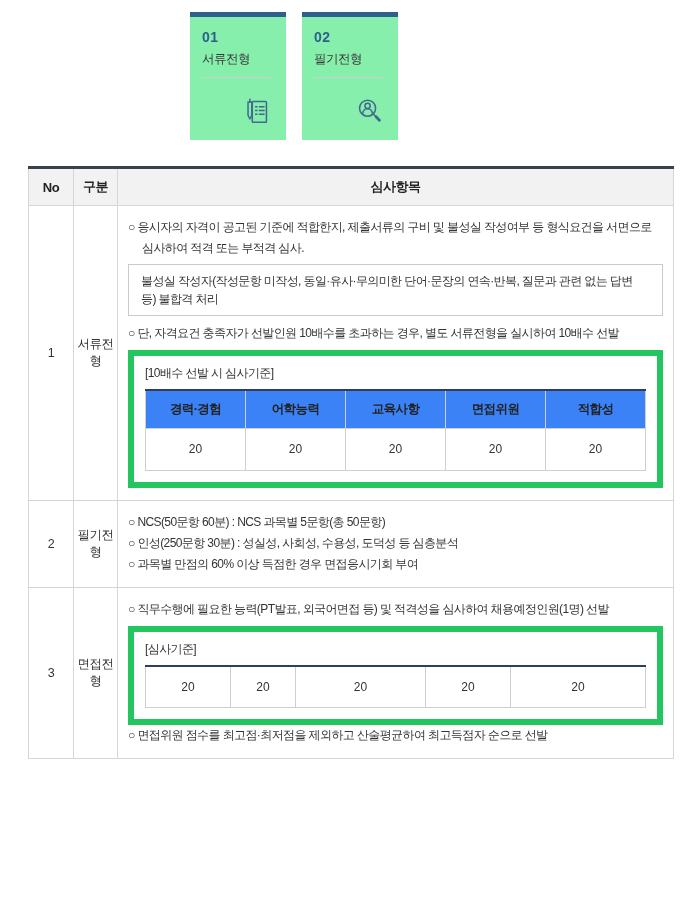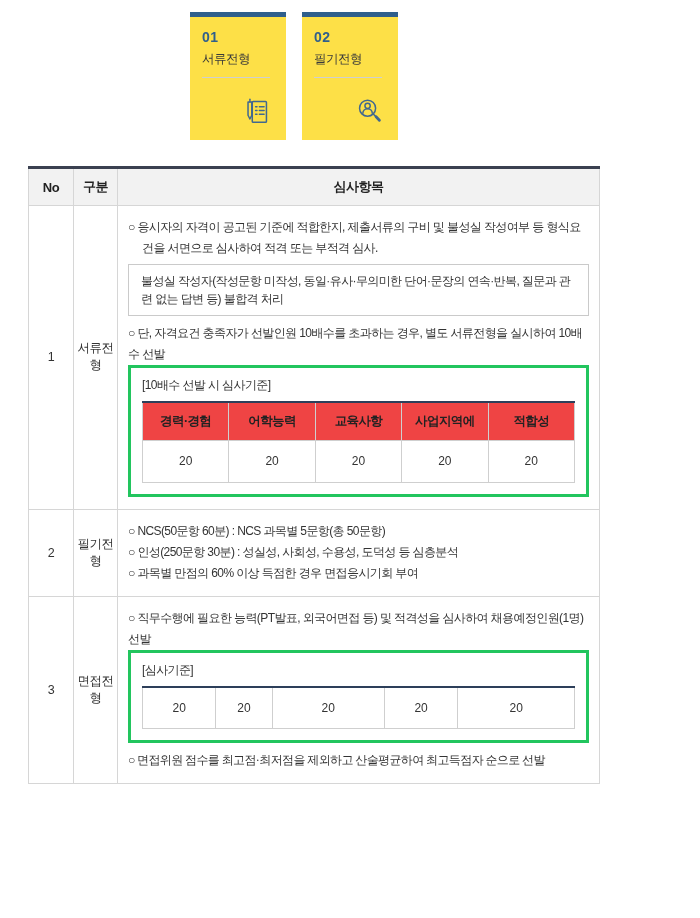--- a/index.html
+++ b/index.html
@@ -14,64 +14,64 @@
   
   .sec-title {
     font-size:16px; font-weight:bold; color:#1f4370;
     letter-spacing:-0.5px;
   }
   .sec4-title { padding:13px 0 0 28px; }
 
   
   .steps { display:flex; gap:16px; margin:12px 0 0 190px; }
   .step-card {
-    width:96px; height:128px; background:#fde047;
+    width:96px; height:128px; background:#86efac;
     display:flex; flex-direction:column;
   }
   .step-bar { height:5px; background:#2f5f8c; }
   .step-body { flex:1; padding:12px 10px 10px 12px; display:flex; flex-direction:column; }
   .step-num { font-size:14px; font-weight:bold; color:#2f5f8c; letter-spacing:0.5px; }
   .step-label { font-size:12.5px; color:#3a3a3a; margin-top:6px; letter-spacing:-0.5px; }
   .step-divider { border-bottom:1px solid #cfcfcf; margin-top:9px; width:92%; }
   .step-iconwrap { flex:1; display:flex; align-items:flex-end; justify-content:flex-end; padding:0 2px 2px 0; }
   .step-iconwrap svg { width:34px; height:34px; stroke:#41688f; fill:none; stroke-width:1.6; stroke-linecap:round; stroke-linejoin:round; }
 
   
   table.main {
-    width:572px; margin:26px 0 0 28px;
+    width:646px; margin:26px 0 0 28px;
     border-collapse:collapse; table-layout:fixed;
     border-top:3px solid #3a4050;
     font-size:12px;
   }
   table.main th, table.main td { border:1px solid #d6d6d6; }
   table.main thead th {
     background:#f2f2f2; height:38px; font-size:13px; font-weight:bold; color:#222;
     letter-spacing:-0.5px;
   }
   td.cellc { text-align:center; vertical-align:middle; font-size:12.5px; color:#333; letter-spacing:-0.5px; }
   td.content { padding:11px 10px 12px 10px; vertical-align:middle; }
 
   .bullet { font-size:12px; color:#333; line-height:1.75; letter-spacing:-0.6px; }
   .hang { white-space:pre-line; padding-left:14px; text-indent:-14px; }
 
   .note-box {
     border:1px solid #cacaca; padding:7px 12px; margin:5px 0 7px 0;
     font-size:12px; color:#333; letter-spacing:-0.6px; line-height:1.5;
   }
   .sub-box {
-    border:3px solid #22c55e; padding:9px 11px 11px 11px; 
+    border:6px solid #22c55e; padding:9px 11px 11px 11px; margin-top:6px;
   }
   .sub-label { font-size:12px; color:#333; letter-spacing:-0.6px; }
   table.sub {
     width:100%; border-collapse:collapse; table-layout:fixed; margin-top:7px;
     border-top:2px solid #2d3f5a;
   }
   table.sub th, table.sub td { border:1px solid #cfcfcf; text-align:center; vertical-align:middle; }
   table.sub th {
-    background:#ef4444; font-size:12.5px; font-weight:bold; color:#222;
+    background:#3b82f6; font-size:12.5px; font-weight:bold; color:#222;
     height:38px; letter-spacing:-0.6px; white-space:pre-line; line-height:1.35; padding:4px 12px;
   }
   table.sub td { height:42px; font-size:12px; color:#333; background:#fff; }
   table.sub.tall th { height:48px; }
 
   .footnote {
     width:650px; margin:9px 0 0 28px;
     font-size:12px; color:#333; line-height:1.6; letter-spacing:-0.6px;
     white-space:pre-line; padding-left:14px; text-indent:-14px;
   }
@@ -147,21 +147,21 @@
                   <col style="width:20%">
                   <col style="width:20%">
                   <col style="width:20%">
                   <col style="width:20%">
                 </colgroup>
               <tbody>
                   <tr>
                 <th>경력·경험</th>
                 <th>어학능력</th>
                 <th>교육사항</th>
-                <th>사업지역에</th>
+                <th>면접위원</th>
                 <th>적합성</th>
               </tr>
               <tr>
                 <td>20</td>
                 <td>20</td>
                 <td>20</td>
                 <td>20</td>
                 <td>20</td>
               </tr>
             </tbody>
@@ -197,20 +197,20 @@
               <tr>
                 <td>20</td>
                 <td>20</td>
                 <td>20</td>
                 <td>20</td>
                 <td>20</td>
               </tr>
             </tbody>
               </table>
           </div>
-          <div class="bullet" style="margin-top:7px;font-family:Liberation Serif, serif;">○ 면접위원 점수를 최고점·최저점을 제외하고 산술평균하여 최고득점자 순으로 선발</div>
+          <div class="bullet" style="">○ 면접위원 점수를 최고점·최저점을 제외하고 산술평균하여 최고득점자 순으로 선발</div>
         </td>
       </tr>
     </tbody>
   </table>
 
 
 </div>
 
 </body></html>

